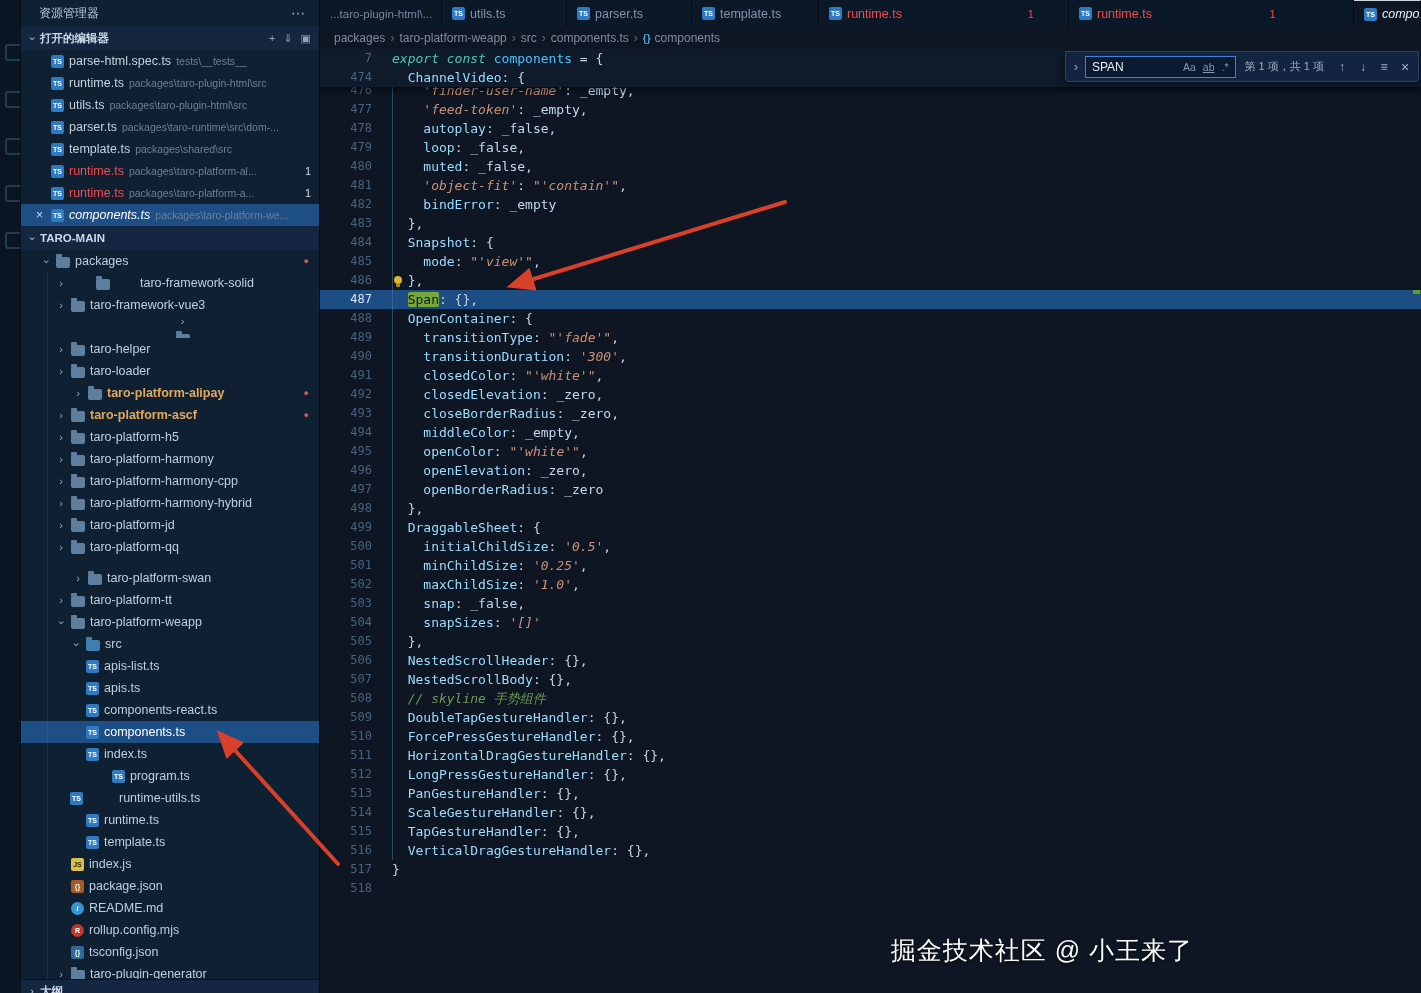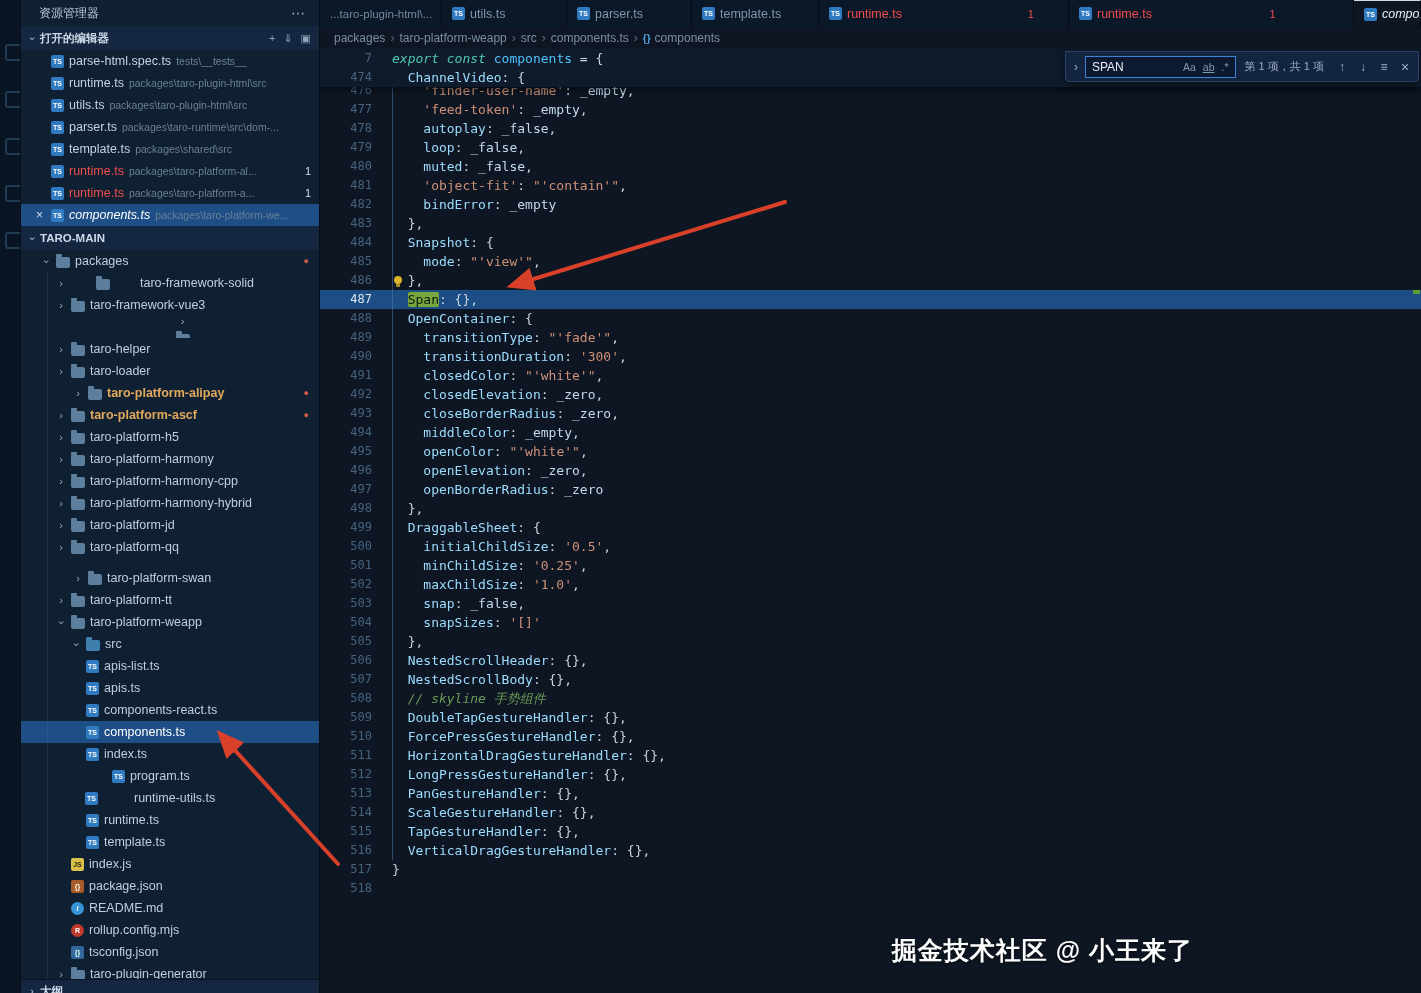--- a/index.html
+++ b/index.html
@@ -91,21 +91,21 @@
           font-family:"DejaVu Sans Mono","Liberation Mono",monospace;font-size:13px;}
   .code-line{display:flex;height:19px;line-height:19px;white-space:pre;position:relative;}
   .code-line.cur{background:#1c4d85;}
   .ln{width:52px;flex:none;text-align:right;color:#46637f;font-size:12px;}
   .code-line.cur .ln{color:#d8e6f4;}
   .code{margin-left:20px;}
   .tk-kw{color:#4ec9b0;font-style:italic;}
   .tk-def{color:#4fc1ff;}
   .tk-prop{color:#9cdcfe;}
   .tk-var{color:#c4d9ee;}
-  .tk-str{color:#ce9178;}
+  .tk-str{color:#ce9178;font-style:italic;}
   .tk-pun{color:#c9d4e0;}
   .tk-cmt{color:#6a9955;font-style:italic;}
   .tk-match{background:#78a83b;color:#0c1812;border-radius:2px;}
   .sticky{position:relative;z-index:10;background:#0f1b2b;box-shadow:0 3px 6px rgba(0,0,0,.5);}
   .peek{height:13px;overflow:hidden;}
   .peek .code-line{margin-top:-6px;}
   .indent-guide{position:absolute;left:72px;top:38px;height:773px;width:1px;background:rgba(77,125,175,.5);z-index:2;}
   .bulb{position:absolute;left:74px;top:5px;width:8px;height:8px;border-radius:50%;background:#dcb42c;}
   .bulb::after{content:"";position:absolute;left:2px;top:8px;width:4px;height:3px;background:#a5871f;}
 
@@ -127,21 +127,21 @@
   .fb-prev::before{content:"↑";}
   .fb-next::before{content:"↓";}
   .fb-sel::before{content:"≡";}
   .fb-close::before{content:"×";font-size:14px;}
 
   .ruler{position:absolute;right:0;top:0;width:10px;height:100%;z-index:5;}
   .ruler-mark{position:absolute;top:241px;right:1px;width:7px;height:4px;background:#5d9e34;}
 
   
   .annot{position:absolute;inset:0;width:1421px;height:993px;pointer-events:none;z-index:60;}
-  .watermark{position:absolute;right:228px;bottom:26px;z-index:55;color:#fdfdfd;font-size:25px;font-weight:bold;
+  .watermark{position:absolute;right:228px;bottom:26px;z-index:55;color:#fdfdfd;font-size:25px;font-weight:normal;
              letter-spacing:1px;text-shadow:0 1px 3px rgba(0,0,0,.6);}
 </style>
 </head>
 <body>
 
 <div class="app">
 
   <div class="activity-bar">
     <div class="ab-icon"></div>
     <div class="ab-icon"></div>
@@ -333,21 +333,21 @@
           <span class="tree-label">components.ts</span>
         </div>
         <div class="tree-row" style="padding-left: 65px;">
           <span class="ficon i-ts">TS</span>
           <span class="tree-label">index.ts</span>
         </div>
         <div class="tree-row" style="padding-left: 91px;">
           <span class="ficon i-ts">TS</span>
           <span class="tree-label">program.ts</span>
         </div>
-        <div class="tree-row" style="padding-left: 64px; gap: 36px;">
+        <div class="tree-row" style="padding-left: 49px; gap: 36px;">
           <span class="ficon i-ts">TS</span>
           <span class="tree-label">runtime-utils.ts</span>
         </div>
         <div class="tree-row" style="padding-left: 65px;">
           <span class="ficon i-ts">TS</span>
           <span class="tree-label">runtime.ts</span>
         </div>
         <div class="tree-row" style="padding-left: 65px;">
           <span class="ficon i-ts">TS</span>
           <span class="tree-label">template.ts</span>

